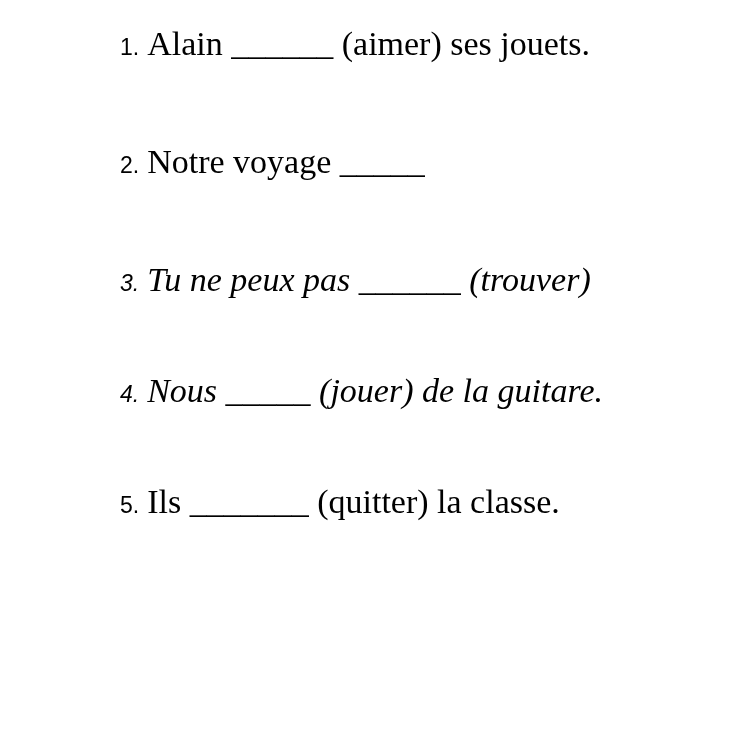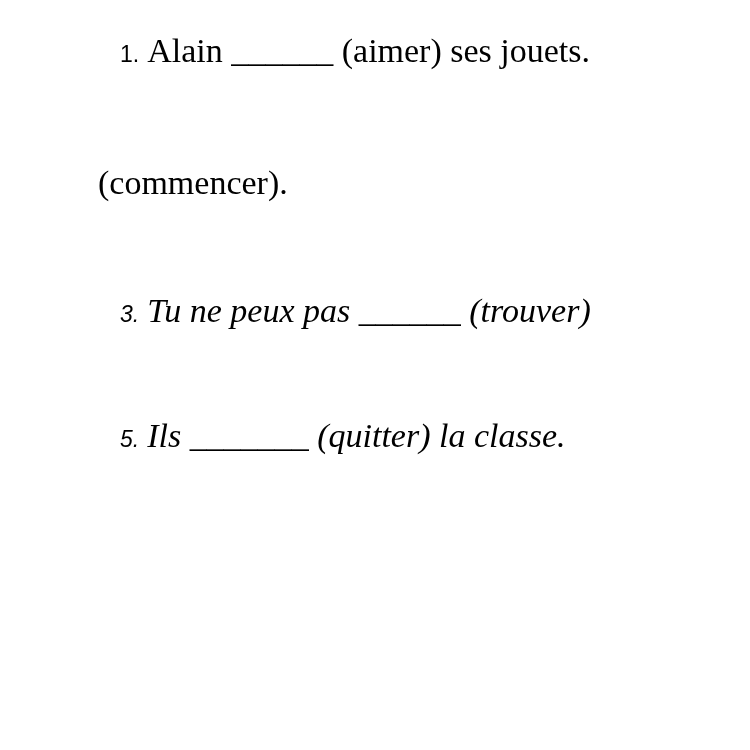--- a/index.html
+++ b/index.html
@@ -12,21 +12,21 @@
     background: #ffffff;
     overflow: hidden;
   }
   .sheet {
     box-sizing: border-box;
     width: 750px;
     height: 750px;
     padding: 24px 30px 0 98px;
     font-family: "Liberation Serif", "DejaVu Serif", serif;
     font-size: 34px;
-    line-height: 53px;
+    line-height: 40px;
     color: #000000;
   }
   .item {
     margin: 0 0 72px 0;
   }
   .item:nth-child(1), .item:nth-child(2) { margin-bottom: 75px; }
   .item:nth-child(3), .item:nth-child(4) { margin-bottom: 68px; font-style: italic; }
   .item:nth-child(5) { margin-bottom: 0; margin-top: 12px; }
   .line {
     white-space: nowrap;
@@ -45,31 +45,36 @@
 
 <div class="sheet">
 
   <div class="item">
     <div class="line first">
       <span class="num">1.</span><span class="txt">Alain ______ (aimer) ses jouets.</span>
     </div>
   </div>
 
   <div class="item">
-    <div class="line">
-      <span class="txt">(commencer).</span>
+    <div class="line first">
+      <span class="num">2.</span><span class="txt">Notre voyage _____</span>
     </div>
   </div>
 
   <div class="item">
     <div class="line first">
       <span class="num">3.</span><span class="txt">Tu ne peux pas ______ (trouver)</span>
     </div>
   </div>
 
+  <div class="item">
+    <div class="line first">
+      <span class="num">4.</span><span class="txt">Nous _____ (jouer) de la guitare.</span>
+    </div>
+  </div>
 
   <div class="item">
     <div class="line first">
       <span class="num">5.</span><span class="txt">Ils _______ (quitter) la classe.</span>
     </div>
   </div>
 
 </div>
 
 </body></html>

